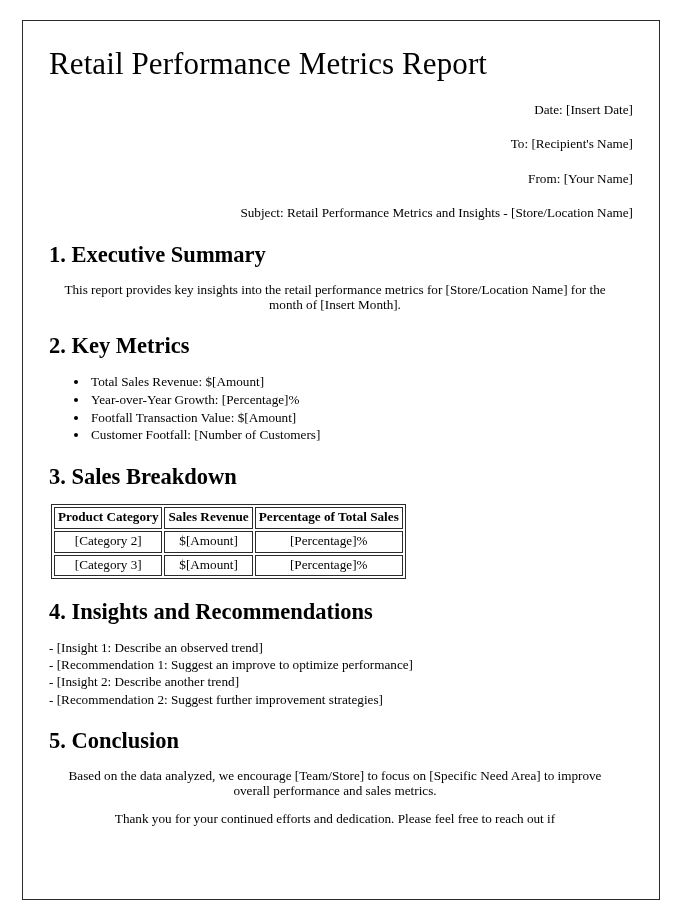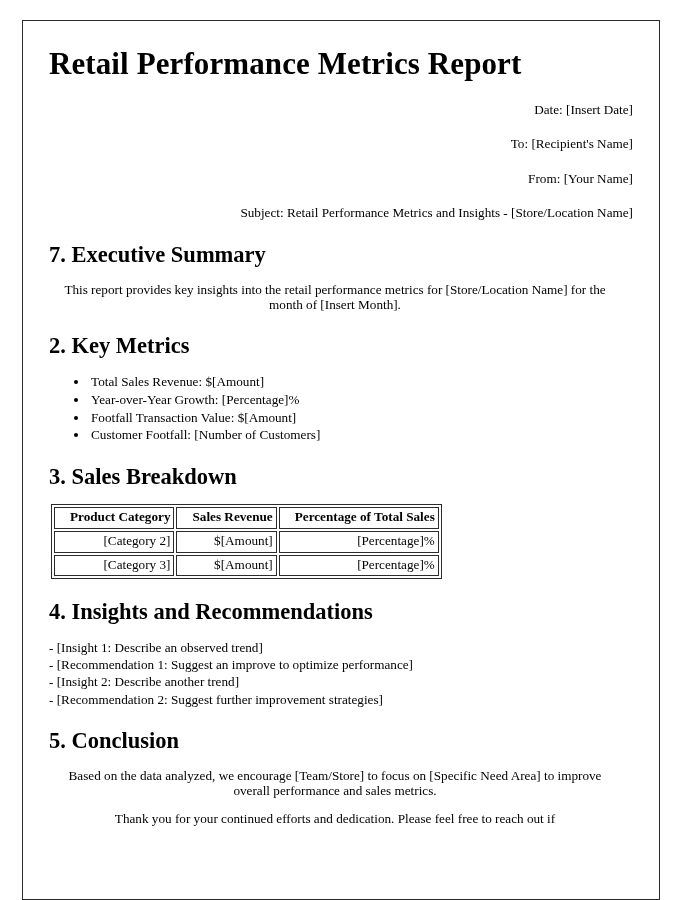--- a/index.html
+++ b/index.html
@@ -27,21 +27,21 @@
     background: #ffffff;
     overflow: hidden;
   }
   .page-inner {
     padding: 26px 26px 0 26px;
   }
 
   
   .doc-title {
     font-size: 31px;
-    font-weight: bold;
+    font-weight: normal;
     line-height: 1.12;
     letter-spacing: 0.1px;
     margin: 0 0 20px 0;
   }
 
   
   .meta-line {
     font-size: 13.2px;
     line-height: 1.25;
     margin: 0 0 18px 0;
@@ -83,22 +83,22 @@
   .sales-table {
     border-collapse: separate;
     border-spacing: 2px;
     border: 1px solid #2b2b2b;
     margin: 6px 0 8px 2px;
     font-size: 13.2px;
   }
   .sales-table th,
   .sales-table td {
     border: 1px solid #2b2b2b;
-    padding: 1px 3px 2px 15px;
-    text-align: right;
+    padding: 1px 3px 2px 3px;
+    text-align: center;
     vertical-align: top;
     line-height: 1.26;
     white-space: nowrap;
   }
   .sales-table th { font-weight: bold; }
   .sales-table td { font-weight: normal; }
 
   
   .dash-block { margin: 0 0 12px 0; }
   .dash-line {
@@ -114,21 +114,21 @@
 <div class="page">
   <div class="page-inner">
 
     <h1 class="doc-title">Retail Performance Metrics Report</h1>
 
     <p class="meta-line">Date: [Insert Date]</p>
     <p class="meta-line">To: [Recipient's Name]</p>
     <p class="meta-line">From: [Your Name]</p>
     <p class="meta-line">Subject: Retail Performance Metrics and Insights - [Store/Location Name]</p>
 
-    <h2 class="section-heading">7. Executive Summary</h2>
+    <h2 class="section-heading">1. Executive Summary</h2>
     <p class="para">This report provides key insights into the retail performance metrics for [Store/Location Name] for the month of [Insert Month].</p>
 
     <h2 class="section-heading">2. Key Metrics</h2>
     <ul class="metrics-list">
       <li><span class="m-label">Total Sales Revenue:</span><span class="m-value"> $[Amount]</span></li>
       <li><span class="m-label">Year-over-Year Growth:</span><span class="m-value"> [Percentage]%</span></li>
       <li><span class="m-label">Footfall Transaction Value:</span><span class="m-value"> $[Amount]</span></li>
       <li><span class="m-label">Customer Footfall:</span><span class="m-value"> [Number of Customers]</span></li>
     </ul>
 

